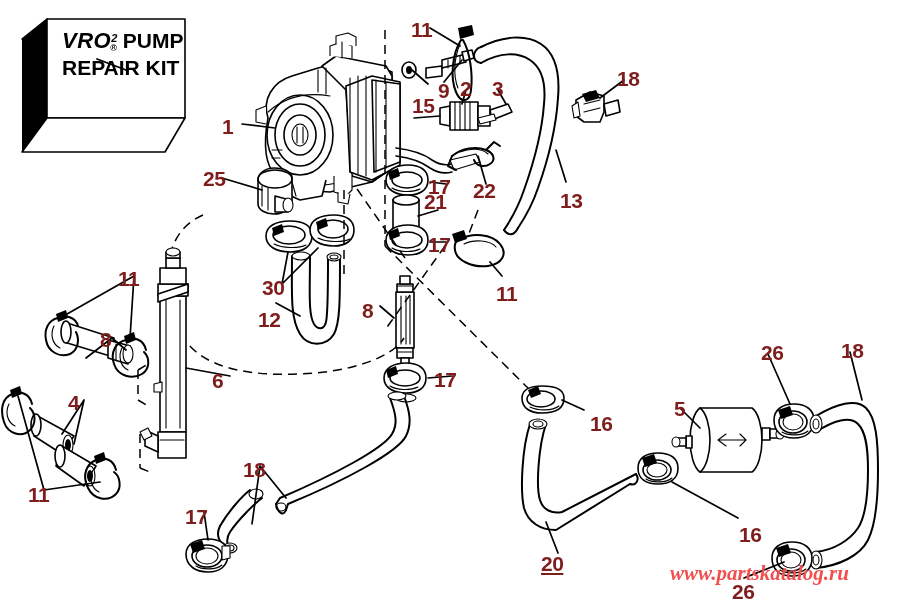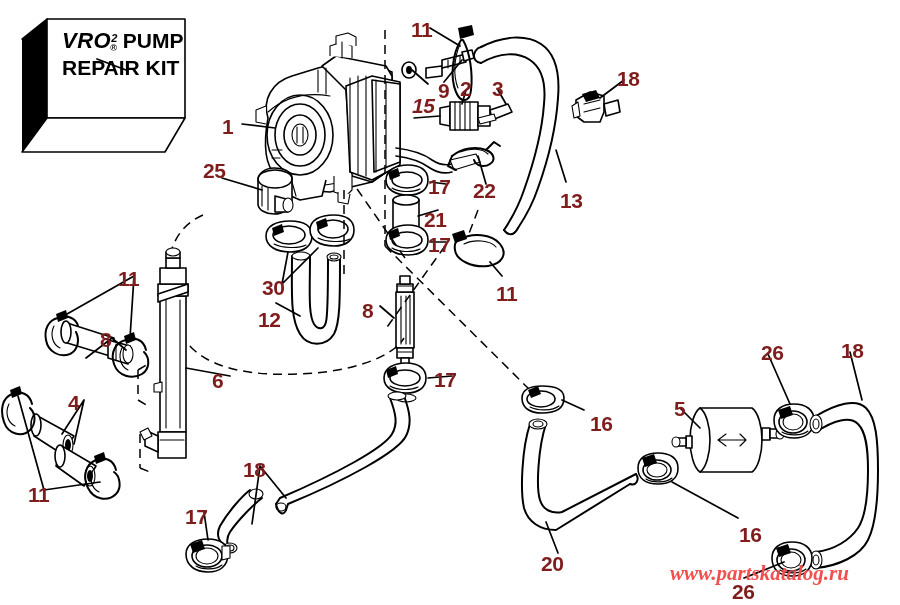--- a/index.html
+++ b/index.html
@@ -495,34 +495,34 @@
       <div class="callout" style="left: 362px; top: 300px;">8</div>
       <div class="callout" style="left: 438px; top: 80px;">9</div>
       <div class="callout" style="left: 212px; top: 370px;">6</div>
       <div class="callout" style="left: 411px; top: 19px;">11</div>
       <div class="callout" style="left: 496px; top: 283px;">11</div>
       <div class="callout" style="left: 118px; top: 268px;">11</div>
       <div class="callout" style="left: 28px; top: 484px;">11</div>
       <div class="callout" style="left: 258px; top: 297px; margin-top: 12px;">12</div>
       <div class="callout" style="left: 560px; top: 190px;">13</div>
       <div class="callout" style="left: 100px; top: 329px;">8</div>
-      <div class="callout" style="left: 412px; top: 95px; font-style: italic;">15</div>
+      <div class="callout" style="left: 412px; top: 95px;">15</div>
       <div class="callout" style="left: 590px; top: 413px;">16</div>
       <div class="callout" style="left: 739px; top: 524px;">16</div>
       <div class="callout" style="left: 428px; top: 176px;">17</div>
       <div class="callout" style="left: 428px; top: 234px;">17</div>
       <div class="callout" style="left: 434px; top: 369px;">17</div>
       <div class="callout" style="left: 185px; top: 506px;">17</div>
       <div class="callout" style="left: 841px; top: 340px;">18</div>
       <div class="callout" style="left: 243px; top: 459px;">18</div>
-      <div class="callout" style="left: 541px; top: 553px;">20</div>
-      <div class="callout" style="left: 424px; top: 209px;">21</div>
+      <div class="callout" style="left: 541px; top: 553px; text-decoration: underline;">20</div>
+      <div class="callout" style="left: 424px; top: 191px;">21</div>
       <div class="callout" style="left: 473px; top: 180px;">22</div>
       <div class="callout" style="left: 617px; top: 68px;">18</div>
       <div class="callout" style="left: 262px; top: 277px;">30</div>
-      <div class="callout" style="left: 203px; top: 160px;">25</div>
+      <div class="callout" style="left: 203px; top: 168px;">25</div>
       <div class="callout" style="left: 761px; top: 342px;">26</div>
       <div class="callout" style="left: 732px; top: 581px;">26</div>
     </div>
 
   <div id="watermark" style="color: rgb(241, 80, 79);">www.partskatalog.ru</div>
 
 </div>
 
 </body></html>

